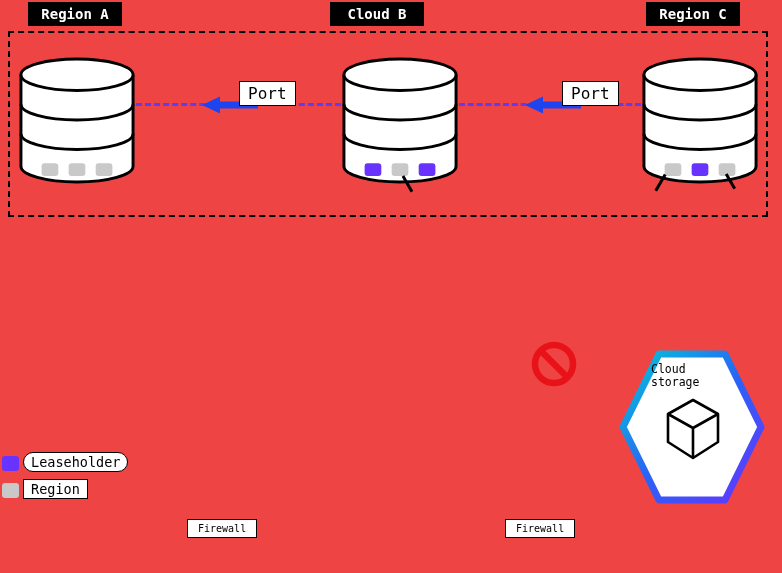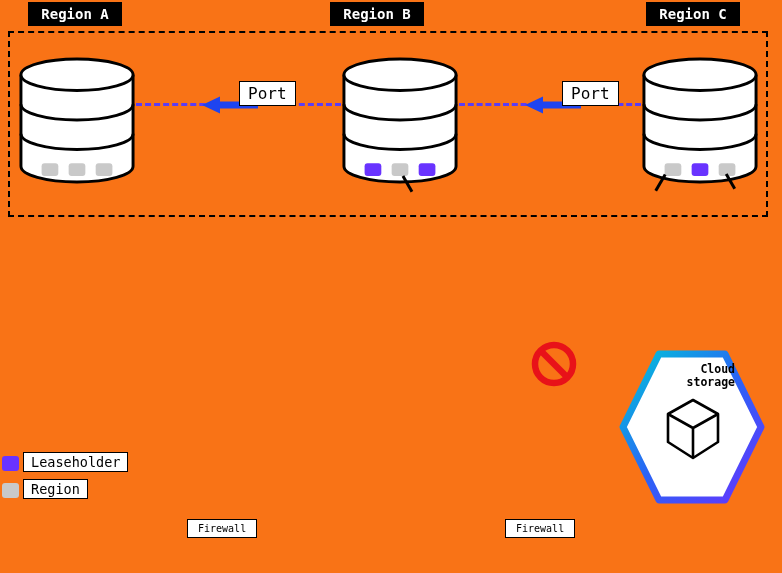--- a/index.html
+++ b/index.html
@@ -1,18 +1,18 @@
 <!DOCTYPE html>
 <html><head>
 <meta charset="utf-8">
 <style>
   html,body{margin:0;padding:0;background:#ffffff;}
   #canvas{
     position:relative;width:782px;height:573px;overflow:hidden;
-    background:#f97316;font-family:"DejaVu Sans Mono",monospace;color:#000;
+    background:#ef4444;font-family:"DejaVu Sans Mono",monospace;color:#000;
   }
   .abs{position:absolute;}
   svg{display:block;}
 
   .region-label{
     background:#000;color:#fff;font-weight:bold;font-size:14px;
     width:94px;text-align:center;padding:4px 0;top:2px;
   }
   .cluster-box{
     left:8px;top:31px;width:760px;height:186px;
@@ -29,31 +29,31 @@
     font-size:10px;padding:3px 10px;
   }
   .legend-label{
     background:#fff;border:1px solid #000;color:#000;
     font-size:13.5px;padding:1px 7px;
   }
   .legend-swatch{width:17px;height:15px;border-radius:3px;}
   .sw-leaseholder{background:#6933ff;fill:#6933ff;}
   .sw-replica{background:#c9c9c9;fill:#c9c9c9;}
   .cloud-label{
-    width:84px;text-align:right;font-weight:bold;
+    width:84px;text-align:left;font-weight:normal;
     font-size:11.5px;line-height:13px;
   }
 </style>
 </head>
 <body>
 
 <div id="canvas">
 
   <div class="abs region-label" style="left:28px;">Region A</div>
-  <div class="abs region-label" style="left:330px;">Region B</div>
+  <div class="abs region-label" style="left:330px;">Cloud B</div>
   <div class="abs region-label" style="left:646px;">Region C</div>
 
   <div class="abs cluster-box"></div>
 
   <div class="abs dash-link" style="left:136px;width:205px;"></div>
   <div class="abs dash-link" style="left:459px;width:182px;"></div>
 
   <svg class="abs" style="left:18px;top:57px;" width="118" height="128" viewBox="0 0 120 130">
     <path d="M3 18 L3 111 A57 16 0 0 0 117 111 L117 18" fill="#fff" stroke="#000" stroke-width="3"></path>
     <path d="M3 48 A57 16 0 0 0 117 48" fill="none" stroke="#000" stroke-width="3"></path>
@@ -113,20 +113,20 @@
     </defs>
     <polygon points="42,6 108,6 144,79 108,152 42,152 6,79" fill="#ffffff" stroke="url(#hexg)" stroke-width="7" stroke-linejoin="round"></polygon>
   </svg>
   <div class="abs cloud-label" style="left:651px;top:363px;">Cloud storage</div>
   <svg class="abs" style="left:663px;top:398px;" width="60" height="64" viewBox="0 0 60 64">
     <polygon points="30,2 55,16 55,44 30,60 5,44 5,16" fill="none" stroke="#000" stroke-width="2.6" stroke-linejoin="round"></polygon>
     <path d="M5 16 L30 30 L55 16 M30 30 L30 60" fill="none" stroke="#000" stroke-width="2.6" stroke-linejoin="round"></path>
   </svg>
 
   <div class="abs legend-swatch sw-leaseholder" style="left:2px;top:456px;"></div>
-  <div class="abs legend-label" style="left:23px;top:452px;">Leaseholder</div>
+  <div class="abs legend-label" style="left:23px;top:452px;border-radius:10px;">Leaseholder</div>
   <div class="abs legend-swatch sw-replica" style="left:2px;top:483px;"></div>
   <div class="abs legend-label" style="left:23px;top:479px;">Region</div>
 
   <div class="abs label-box" style="left:187px;top:519px;">Firewall</div>
   <div class="abs label-box" style="left:505px;top:519px;">Firewall</div>
 
 </div>
 
 </body></html>

